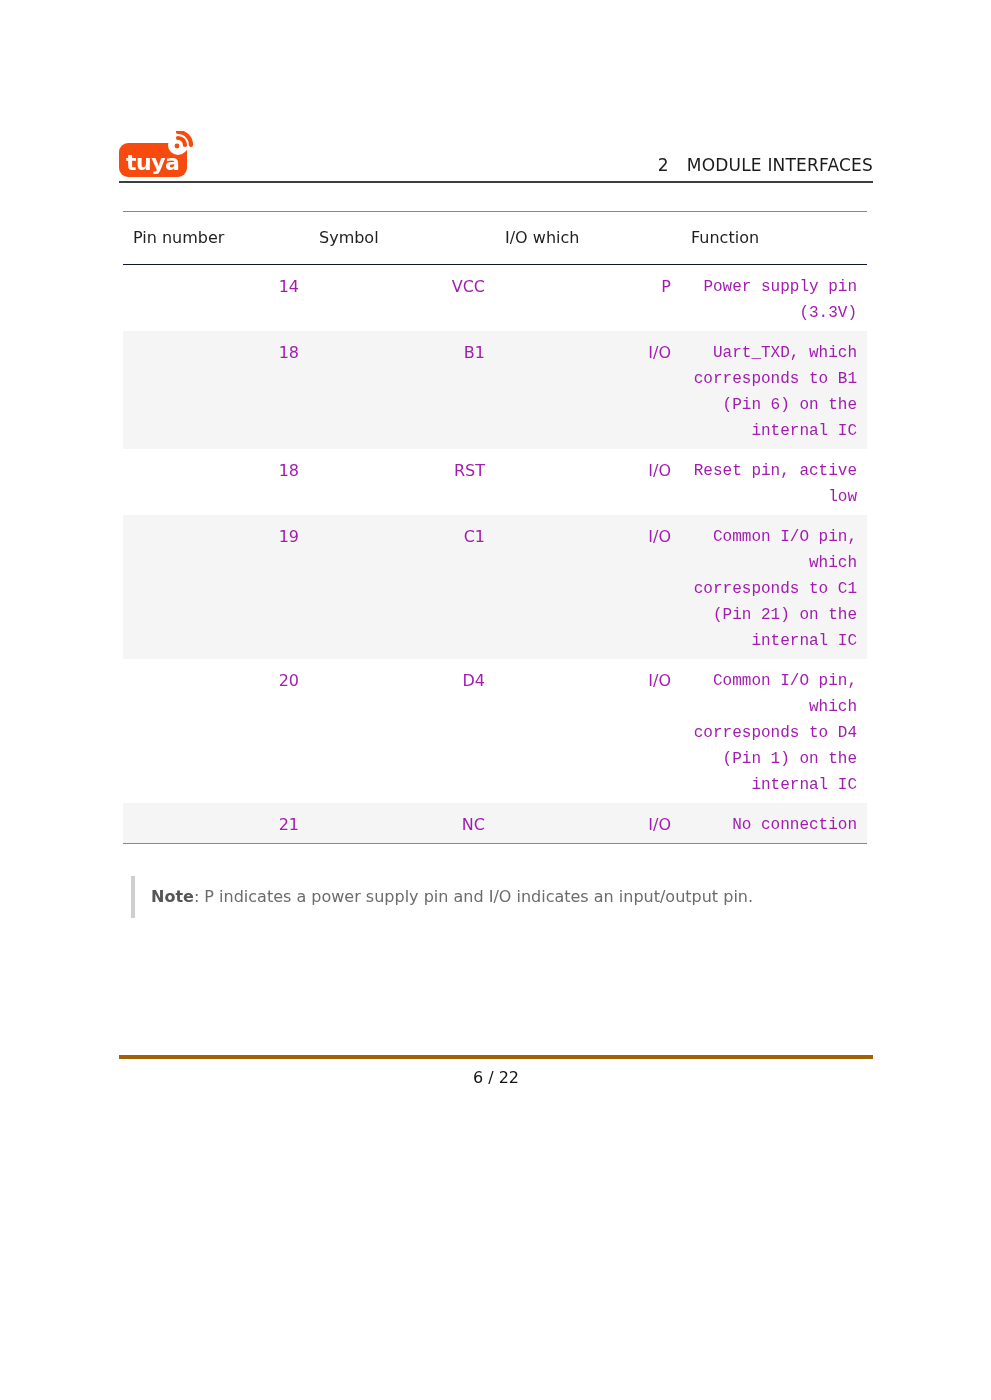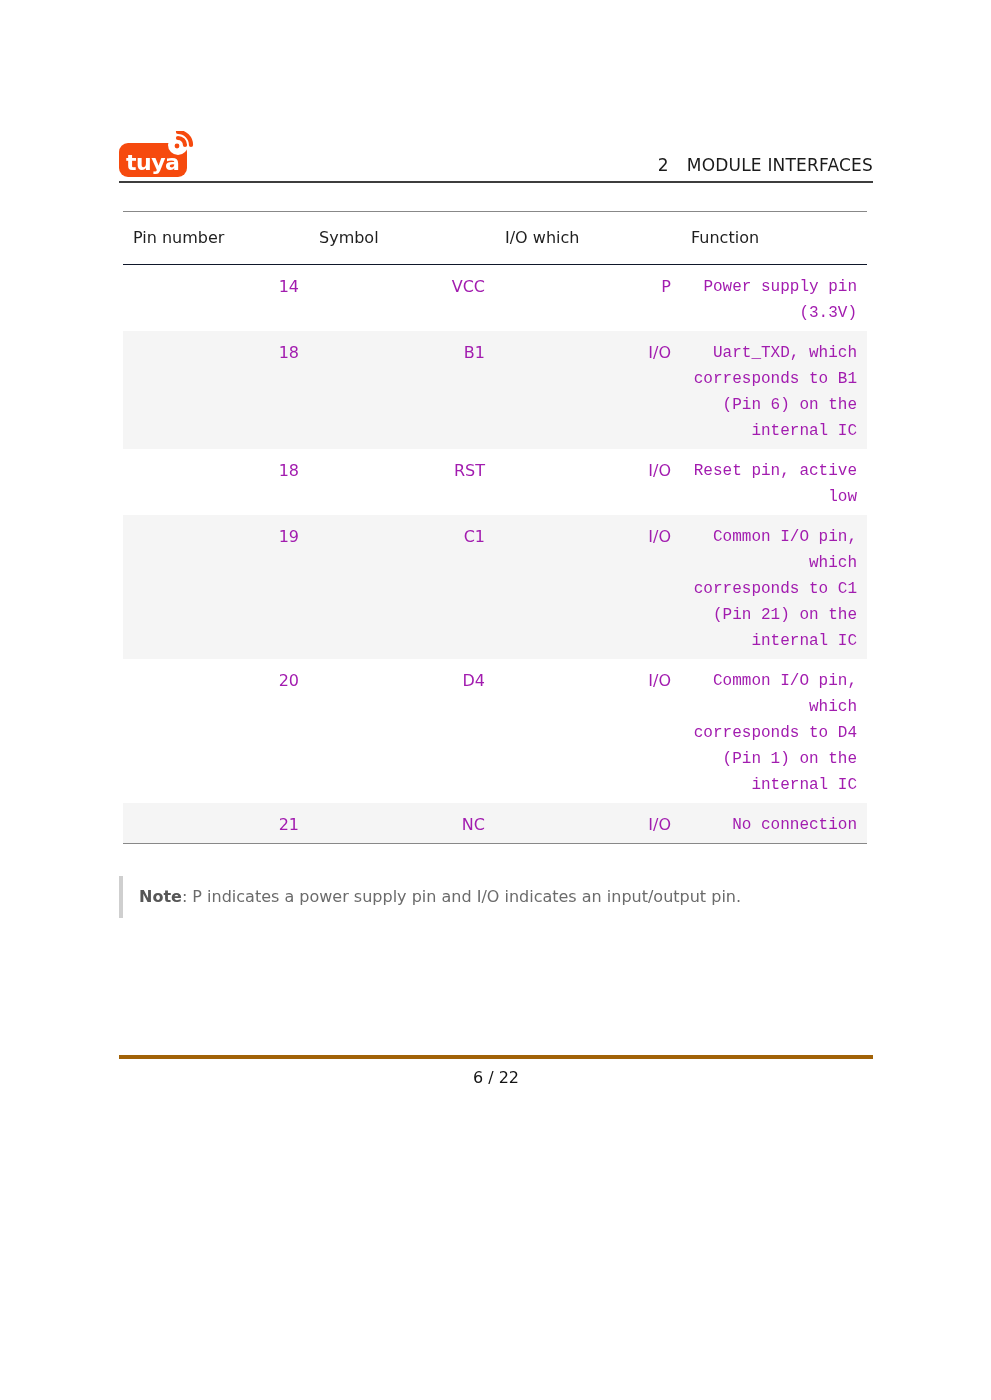--- a/index.html
+++ b/index.html
@@ -45,21 +45,21 @@
     vertical-align: top;
     font-size: 16px; line-height: 26px;
     padding: 9px 10px 5px 10px;
     color: #a21caf;
     text-align: right;
   }
   .pin-table td.fn { white-space: pre-line; font-family: Liberation Mono, monospace; }
   .pin-table tr.alt { background: #f5f5f5; }
 
   
-  .note { margin-top: 32px; display: flex; }
+  .note { margin-top: 32px; display: flex; margin-left: 12px; }
   .note-bar { width: 4px; background: #cfcfcf; flex: 0 0 4px; }
   .note-body {
     padding: 8px 0 8px 16px;
     font-size: 16px; line-height: 26px;
     color: #6b6b6b;
   }
   .note-body strong { color: #565656; font-weight: bold; }
 
   
   .doc-footer {

